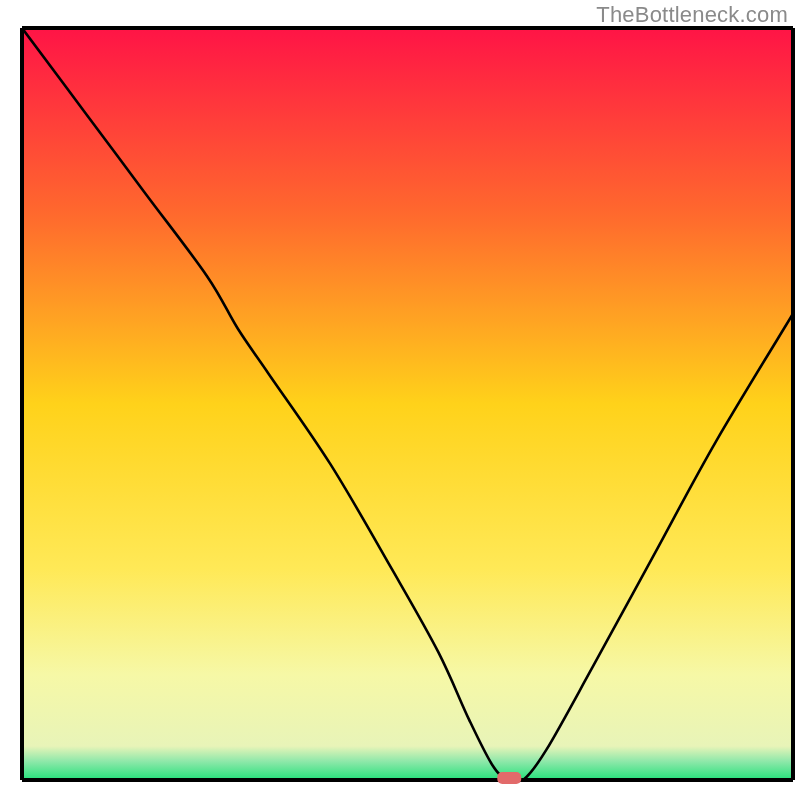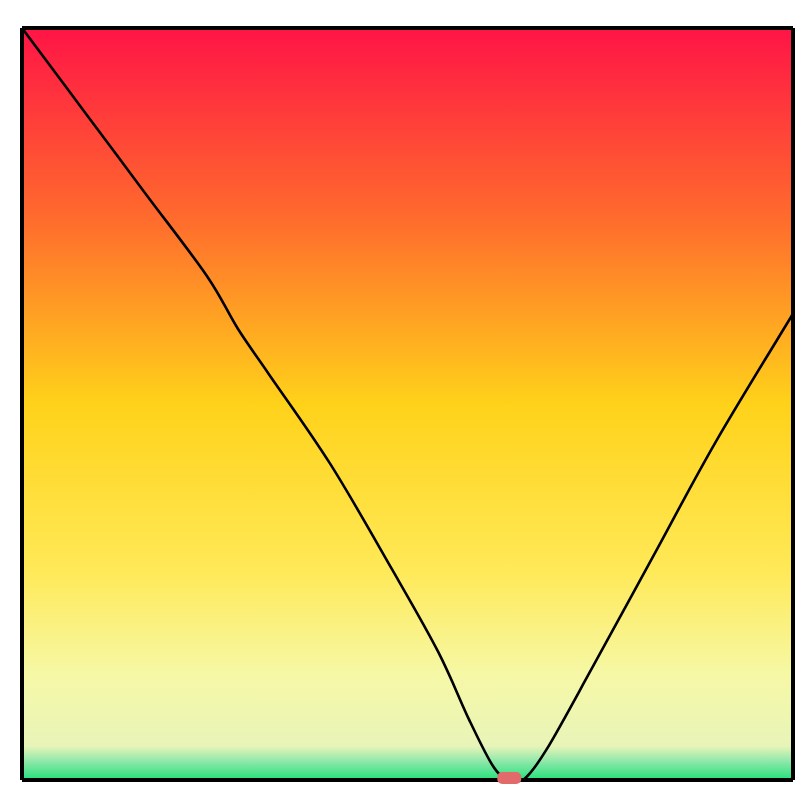--- a/index.html
+++ b/index.html
@@ -27,20 +27,21 @@
   svg {
     position: absolute;
     left: 0;
     top: 0;
   }
 </style>
 </head>
 <body>
 
 <div class="wrap">
+  <div class="watermark">TheBottleneck.com</div>
 
   <svg id="chart-svg" width="800" height="800">
     <defs>
       <linearGradient id="bg-grad" x1="0" y1="0" x2="0" y2="1">
           <stop offset="0%" stop-color="#ff1446"></stop>
           <stop offset="25%" stop-color="#ff6a2d"></stop>
           <stop offset="50%" stop-color="#ffd21a"></stop>
           <stop offset="72%" stop-color="#ffe957"></stop>
           <stop offset="86%" stop-color="#f6f8a6"></stop>
           <stop offset="95.5%" stop-color="#e8f4b8"></stop>

